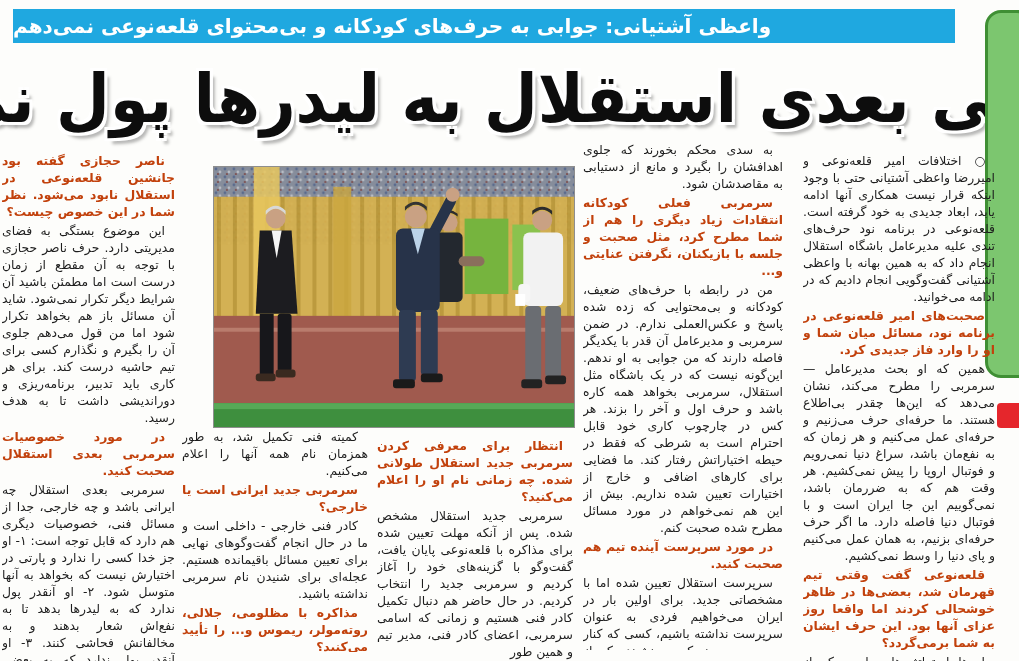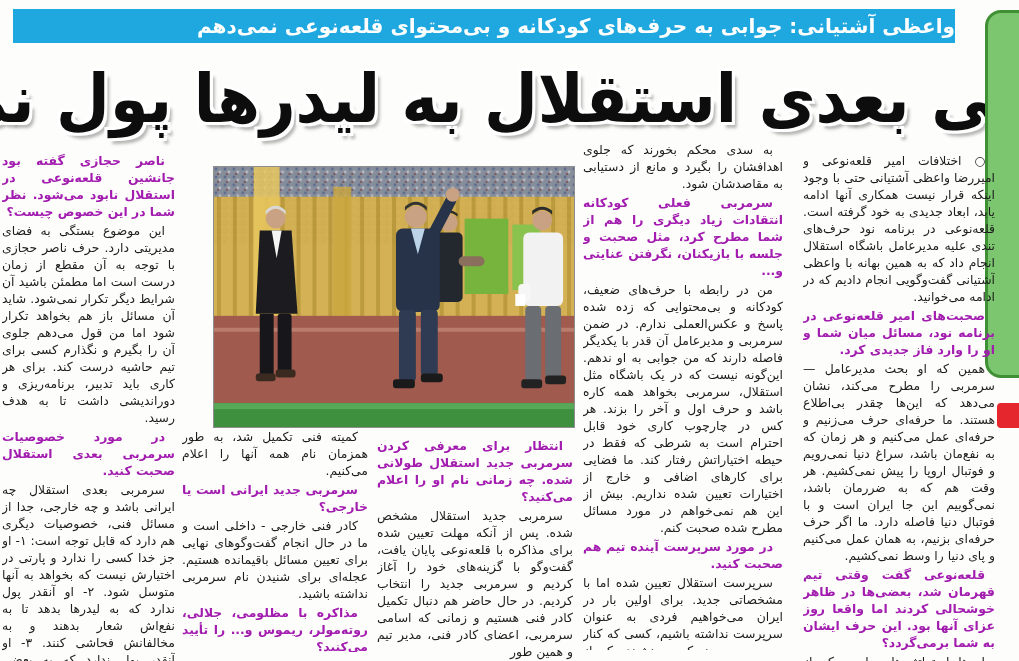--- a/index.html
+++ b/index.html
@@ -6,21 +6,21 @@
   body{
     width:1019px;height:661px;position:relative;overflow:hidden;
     background:#fdfdfb;
     font-family:"DejaVu Sans", sans-serif;
     direction:rtl;
   }
   
   .banner{
     position:absolute;left:13px;top:9px;width:942px;height:34px;
     background:#1fa8e0;color:#fff;
-    display:flex;align-items:center;justify-content:flex-start;
+    display:flex;align-items:center;justify-content:flex-end;
     font-weight:bold;font-size:20px;letter-spacing:0;
   }
   
   .headline{
     position:absolute;left:0;top:46px;width:990px;height:104px;
     display:flex;align-items:center;justify-content:center;
     font-size:62px;font-weight:900;color:#0d0d0d;
     white-space:nowrap;
     text-shadow:
       -3px -3px 0 #ffffff, 3px -3px 0 #ffffff,
@@ -37,21 +37,21 @@
     position:absolute;right:-8px;top:403px;width:30px;height:25px;
     background:#e5262c;border-radius:4px 0 0 4px;
   }
   
   .col{
     position:absolute;overflow:hidden;
     font-size:12.4px;line-height:17px;color:#1d1d1d;
     text-align:justify;
   }
   .col p{margin:0 0 2px 0;text-indent:10px;}
-  .col p.q{font-weight:bold;color:#a21caf;}
+  .col p.q{font-weight:bold;color:#c2410c;}
   .col-1{right:24px;top:152px;width:192px;height:509px;}
   .col-2{right:236px;top:141px;width:200px;height:509px;}
   .col-3{right:446px;top:437px;width:196px;height:224px;}
   .col-4{right:651px;top:428px;width:186px;height:224px;}
   .col-5{right:844px;top:152px;width:173px;height:509px;}
   
   .photo{
     position:absolute;left:213px;top:166px;width:362px;height:262px;
     border:1px solid #8e8e8e;box-sizing:border-box;background:#9aa0ab;
   }

